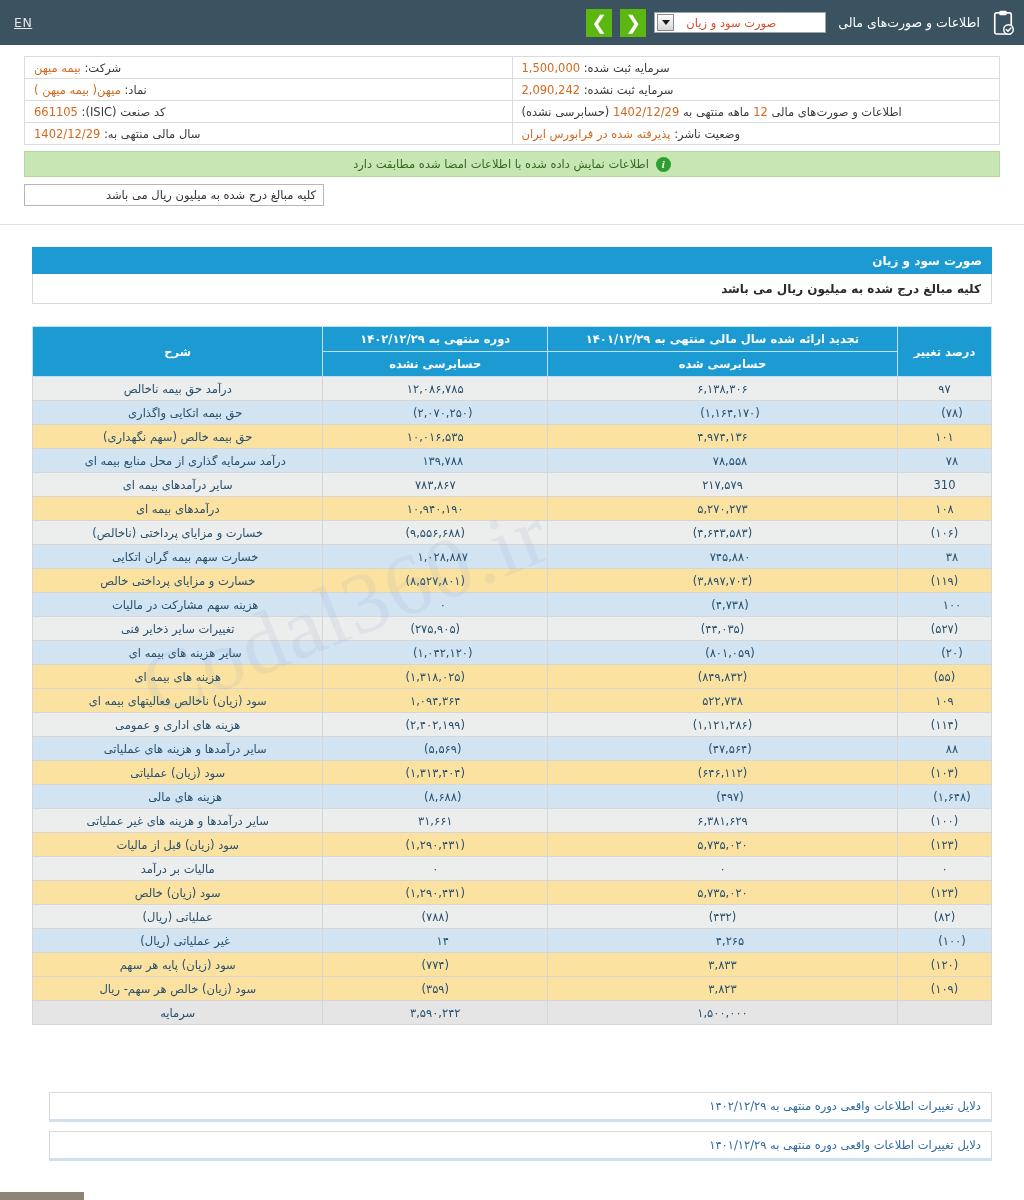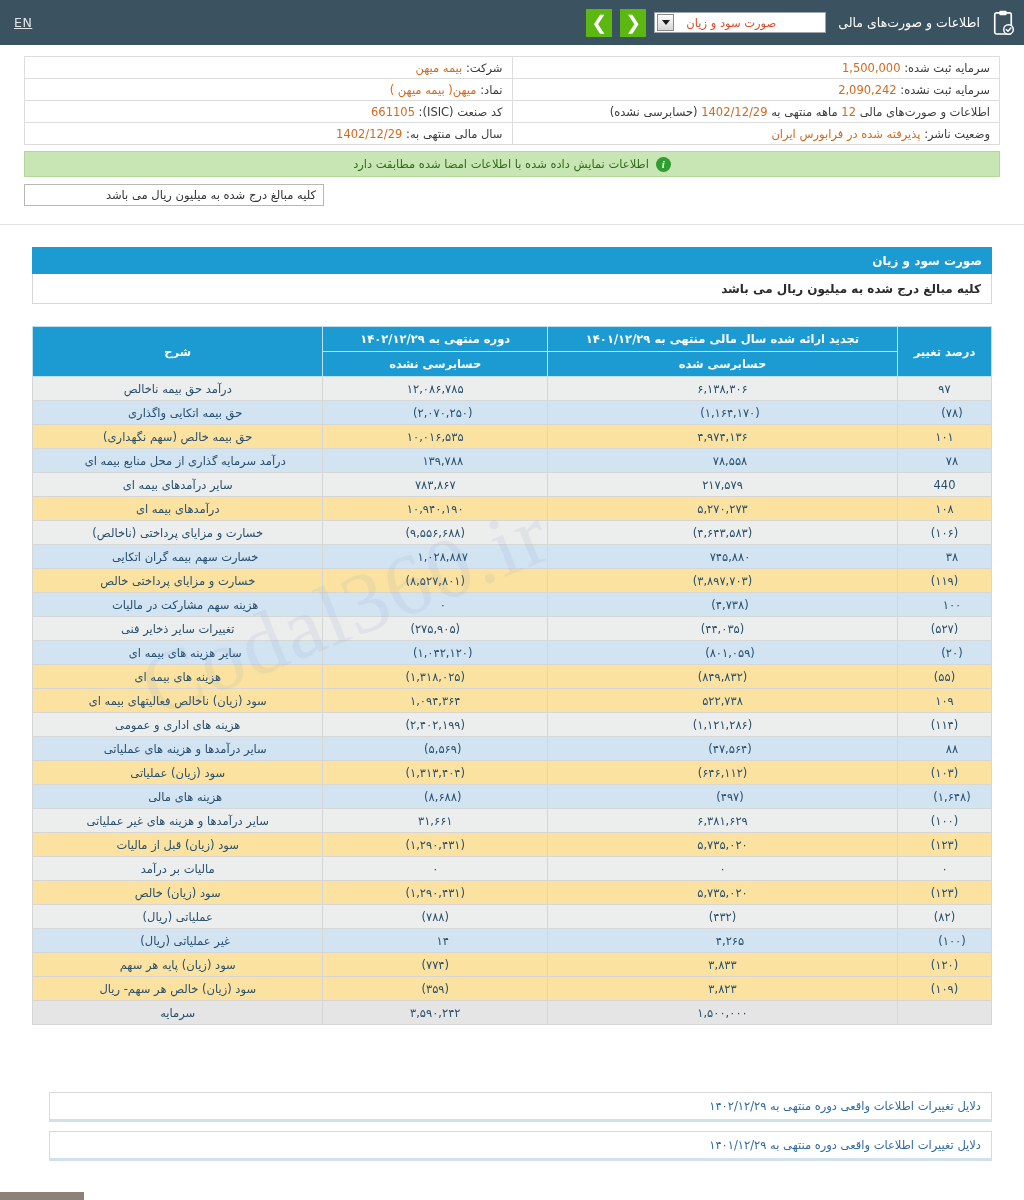--- a/index.html
+++ b/index.html
@@ -96,21 +96,21 @@
   }
   .info-table td {
     border: 1px solid #dcdcdc;
     height: 22px;
     padding: 1px 9px;
     font-size: 11.5px;
     color: #3a3a3a;
     white-space: nowrap;
     overflow: hidden;
   }
-  .info-table td.right-cell { text-align: right; }
+  .info-table td.right-cell { text-align: left; }
   .val { color: #d2691e; }
 
   .notice {
     margin: 6px 24px 0 24px;
     background: #c8e6b4;
     border: 1px solid #b4d89c;
     height: 26px;
     display: flex;
     align-items: center;
     justify-content: center;
@@ -396,21 +396,21 @@
             <td>۱۰,۰۱۶,۵۳۵</td>
             <td class="desc">حق بیمه خالص (سهم نگهداری)</td>
           </tr>
           <tr class="r-blue">
             <td>۷۸</td>
             <td>۷۸,۵۵۸</td>
             <td>۱۳۹,۷۸۸</td>
             <td class="desc">درآمد سرمایه گذاری از محل منابع بیمه ای</td>
           </tr>
           <tr class="r-white">
-            <td>440</td>
+            <td>310</td>
             <td>۲۱۷,۵۷۹</td>
             <td>۷۸۳,۸۶۷</td>
             <td class="desc">سایر درآمدهای بیمه ای</td>
           </tr>
           <tr class="r-yellow">
             <td>۱۰۸</td>
             <td>۵,۲۷۰,۲۷۳</td>
             <td>۱۰,۹۴۰,۱۹۰</td>
             <td class="desc">درآمدهای بیمه ای</td>
           </tr>

